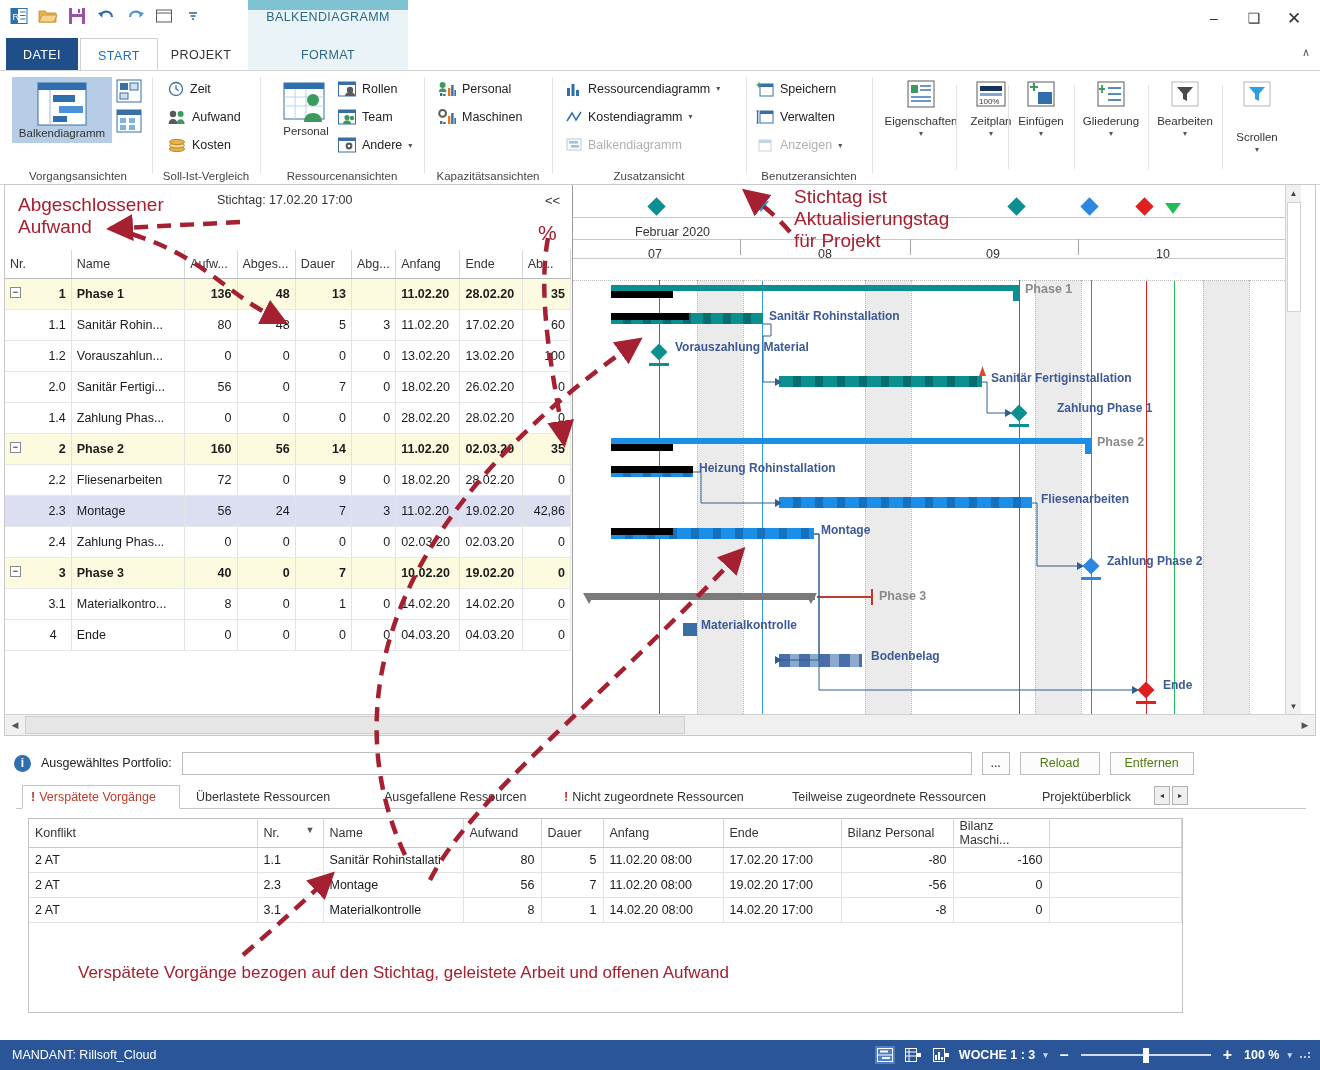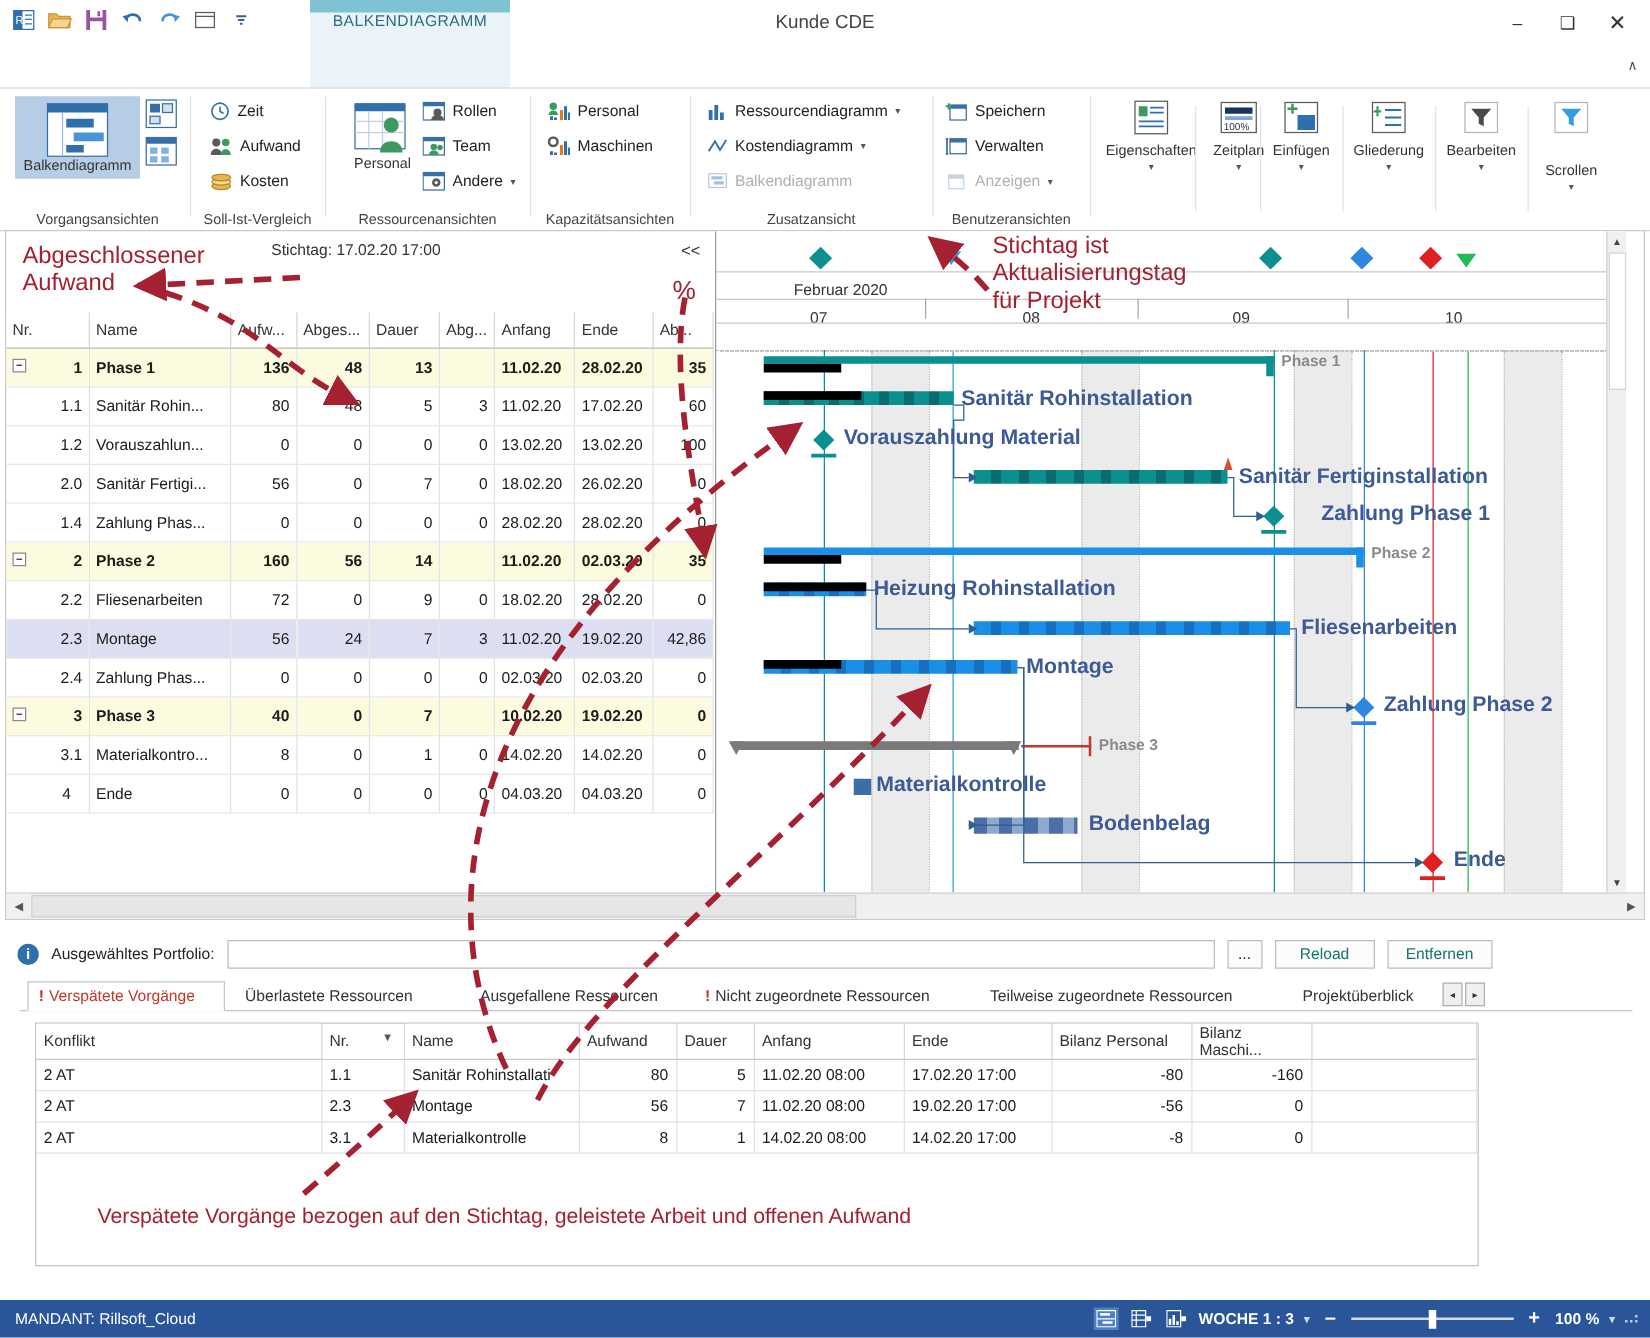--- a/index.html
+++ b/index.html
@@ -73,34 +73,34 @@
   .monthlbl{position:absolute;top:40px;font-size:12.5px;color:#333;}
   .weeklbl{position:absolute;top:62px;font-size:12.5px;color:#333;text-align:center;}
   .hl1{position:absolute;left:0;width:728px;height:1px;background:#c8c8c8;}
   .bars{position:absolute;left:0;top:95px;width:712px;height:434px;}
   .rowline{position:absolute;left:0;width:712px;height:0;border-top:1px dotted #bdbdbd;}
   .weekend{position:absolute;top:0;height:434px;background:#ebebeb;}
   .vgrid{position:absolute;top:0;height:434px;width:0;border-left:1px dotted #b6b6b6;}
   .vsolid{position:absolute;top:0;height:434px;width:1px;}
   .bar{position:absolute;height:11px;}
   .summary{position:absolute;height:6px;}
-  .blabel{position:absolute;font-size:17px;font-weight:bold;color:#3d5a96;white-space:nowrap;}
+  .blabel{position:absolute;font-size:12px;font-weight:bold;color:#3d5a96;white-space:nowrap;}
   .plabel{position:absolute;font-size:12.5px;font-weight:bold;color:#8a8a8a;white-space:nowrap;}
   .prog{position:absolute;height:7px;background:#000;}
   .msdia{position:absolute;width:12px;height:12px;transform:rotate(45deg);}
   .msbar{position:absolute;height:3px;}
 
   
   .lower{position:absolute;left:4px;top:740px;width:1312px;height:285px;background:#fff;}
   .portfolio-row{position:absolute;left:10px;top:10px;width:1290px;height:26px;display:flex;align-items:center;gap:10px;}
   .infoicon{width:17px;height:17px;border-radius:50%;background:#2f6fad;color:#fff;font-size:12px;font-weight:bold;display:flex;align-items:center;justify-content:center;}
   .pf-label{font-size:12.5px;color:#222;}
   .pf-input{width:790px;height:23px;border:1px solid #bcbcbc;background:#fff;box-sizing:border-box;}
   .btn{height:23px;border:1px solid #bcbcbc;background:#fcfcfc;font-size:12.5px;display:flex;align-items:center;justify-content:center;box-sizing:border-box;}
-  .btn.dis{color:#0f766e;}
+  .btn.dis{color:#4d7c0f;}
   .tabs2{position:absolute;left:12px;top:45px;width:1290px;height:24px;border-bottom:1px solid #c5c5c5;box-sizing:border-box;}
   .t2{position:absolute;top:0;height:24px;display:flex;align-items:center;gap:4px;font-size:12.5px;color:#333;padding:0 8px;box-sizing:border-box;}
   .t2.active{border:1px solid #c5c5c5;border-bottom:1px solid #fff;background:#fff;color:#c0392b;}
   .bang{color:#cc2c2c;font-weight:bold;}
   .navbtns{position:absolute;right:4px;top:1px;display:flex;gap:2px;}
   .navbtn{width:16px;height:19px;border:1px solid #b0b0b0;background:#efefef;font-size:8px;display:flex;align-items:center;justify-content:center;color:#333;box-sizing:border-box;}
   .ctable-wrap{position:absolute;left:24px;top:78px;width:1155px;height:195px;border:1px solid #c2c2c2;box-sizing:border-box;background:#fff;}
   .ctable{width:100%;border-collapse:collapse;table-layout:fixed;}
   .ctable th{height:25px;font-weight:normal;font-size:12.5px;color:#333;border-right:1px solid #d6d6d6;border-bottom:1px solid #c8c8c8;padding:0 6px;text-align:left;background:#fff;}
   .ctable td{height:24px;font-size:12.5px;border-right:1px solid #e2e2e2;border-bottom:1px solid #e2e2e2;padding:0 6px;white-space:nowrap;}
@@ -172,29 +172,34 @@
             <line x1="1.5" y1="5" x2="16.5" y2="5" stroke="#5b5b5b"></line>
           </svg>
       </span>
       <span class="ic">
         <svg width="12" height="12" viewBox="0 0 12 12">
             <path d="M2 3h8M3.5 6h5M5 9h2" stroke="#3b5f86" stroke-width="1.6"></path>
           </svg>
       </span>
     </div>
 
-    <div class="apptitle">Kunde CDE</div>
 
     <div class="wbtns">
       <div class="wbtn">–</div>
       <div class="wbtn">❑</div>
       <div class="wbtn close">✕</div>
     </div>
   </div>
 
+  <div class="tabrow">
+    <div class="tab file" style="left:6px;width:72px">DATEI</div>
+    <div class="tab sel" style="left:80px;width:76px">START</div>
+    <div class="tab norm" style="left:158px;width:86px">PROJEKT</div>
+    <div class="tab norm" style="left:248px;width:160px;color:#2a6a86">FORMAT</div>
+  </div>
   <div class="ribbonline"></div>
   <div class="collapse">∧</div>
 
   <div class="ribbon">
 
     <div class="grp" style="left:4px;width:148px">
       <div class="bigbtn" style="left:8px;top:6px;width:96px;padding:4px 2px;background:#b7cce5;">
         <span class="iconbox">
           <svg width="52" height="46" viewBox="0 0 52 46">
               <rect x="2" y="2" width="48" height="42" fill="#fff" stroke="#3a6fa5"></rect>

